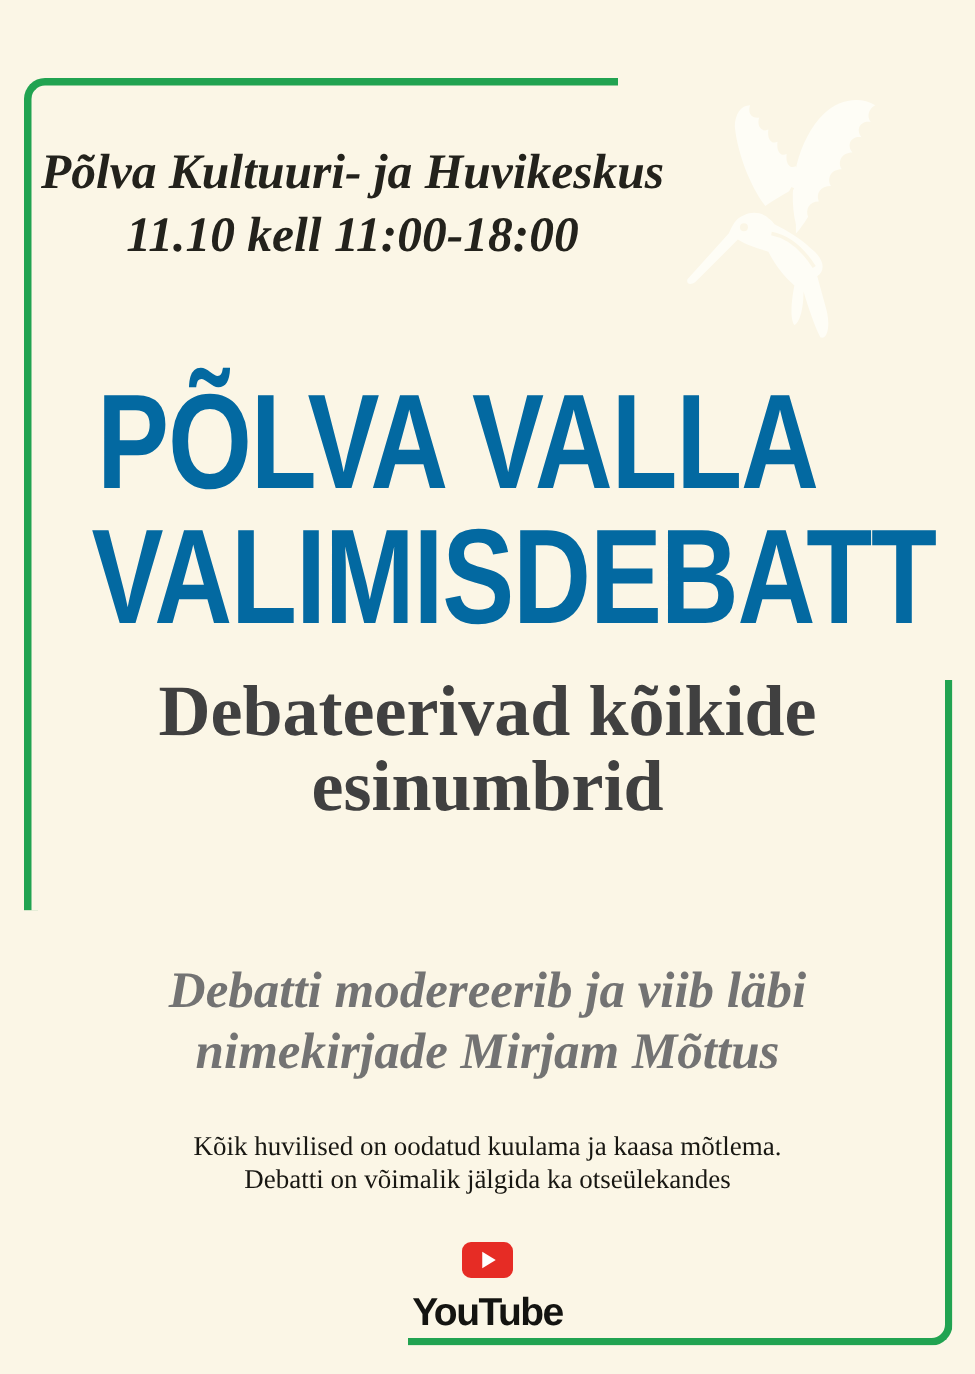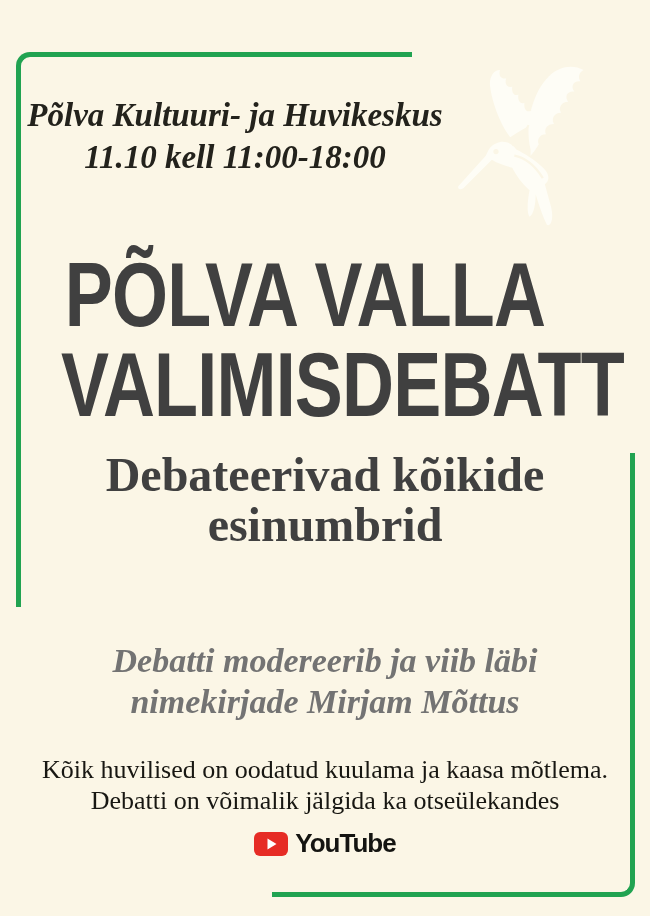--- a/index.html
+++ b/index.html
@@ -39,21 +39,21 @@
     position:absolute;left:448px;top:64px;width:155px;height:168px;
   }
   
   .title{
     position:absolute;left:0;top:250px;width:610px;
     text-align:center;
     font-family:"Liberation Sans",sans-serif;
     font-weight:bold;
     font-size:90px;line-height:90px;
     letter-spacing:-1px;
-    color:#404040;
+    color:#0369a1;
   }
   .title .line{display:block;transform:scaleX(0.80);transform-origin:50% 50%;white-space:nowrap;}
   
   .subtitle{
     position:absolute;left:25px;top:450px;width:600px;
     text-align:center;
     font-weight:bold;
     font-size:48px;line-height:1.04;
     color:#404040;
   }
@@ -64,28 +64,28 @@
     text-align:center;
     font-style:italic;font-weight:bold;
     font-size:34px;line-height:1.22;
     color:#737373;
   }
   .moderator .line{display:block;white-space:nowrap;}
   
   .footer{
     position:absolute;left:10px;top:754px;width:630px;
     text-align:center;
-    font-size:26px;line-height:1.20;
+    font-size:18px;line-height:1.20;
     color:#181712;
   }
   .footer .line{display:block;white-space:nowrap;}
   
   .youtube{
     position:absolute;left:0;top:828px;width:650px;
-    display:flex;justify-content:center;align-items:center;gap:7px;
+    display:flex;justify-content:center;align-items:center;gap:7px;flex-direction:column;
   }
   .yt-icon{display:block;}
   .yt-label{
     font-family:"Liberation Sans",sans-serif;
     font-weight:bold;
     font-size:26px;
     letter-spacing:-1px;
     color:#141411;
   }
 </style>

